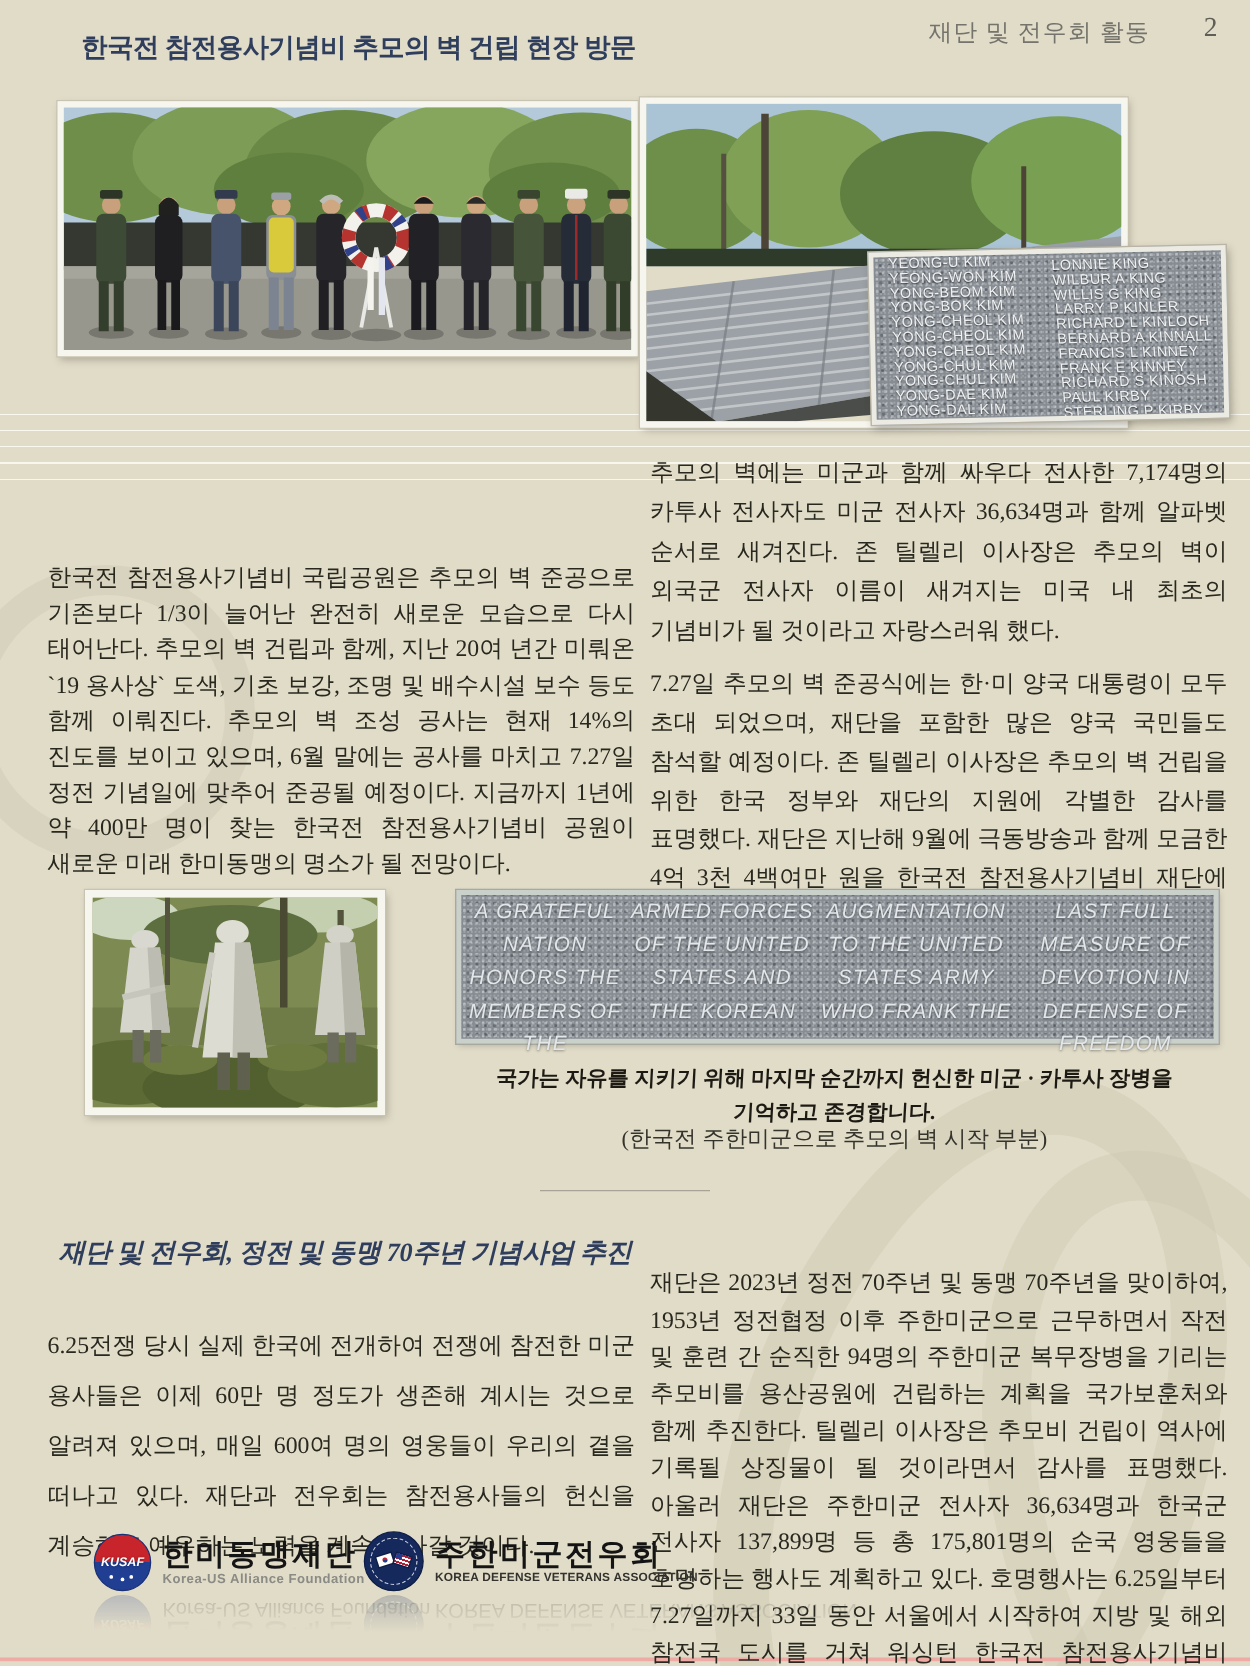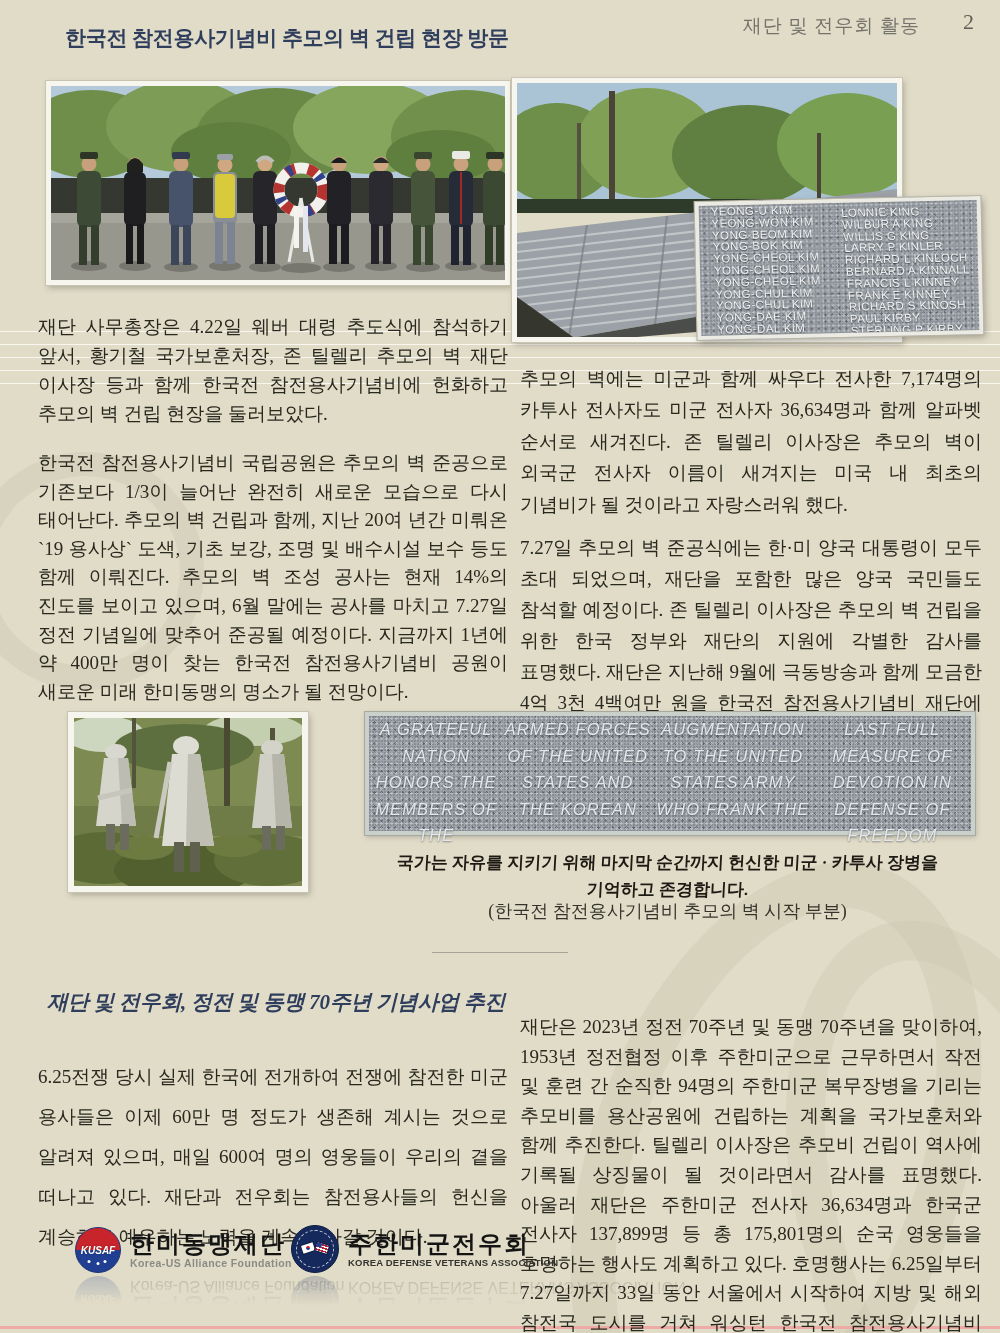--- a/index.html
+++ b/index.html
@@ -302,21 +302,20 @@
       <div>RICHARD L KINLOCH</div>
       <div>BERNARD A KINNALL</div>
       <div>FRANCIS L KINNEY</div>
       <div>FRANK E KINNEY</div>
       <div>RICHARD S KINOSH</div>
       <div>PAUL KIRBY</div>
       <div>STERLING P KIRBY</div>
     </div>
   </div>
 
-  <p id="p1" class="para pL z1">재단 사무총장은 4.22일 웨버 대령 추도식에 참석하기 앞서, 황기철 국가보훈처장, 존 틸렐리 추모의 벽 재단 이사장 등과 함께 한국전 참전용사기념비에 헌화하고 추모의 벽 건립 현장을 둘러보았다.</p>
   <p id="p2" class="para pL z1">한국전 참전용사기념비 국립공원은 추모의 벽 준공으로 기존보다 1/3이 늘어난 완전히 새로운 모습으로 다시 태어난다. 추모의 벽 건립과 함께, 지난 20여 년간 미뤄온 `19 용사상` 도색, 기초 보강, 조명 및 배수시설 보수 등도 함께 이뤄진다. 추모의 벽 조성 공사는 현재 14%의 진도를 보이고 있으며, 6월 말에는 공사를 마치고 7.27일 정전 기념일에 맞추어 준공될 예정이다. 지금까지 1년에 약 400만 명이 찾는 한국전 참전용사기념비 공원이 새로운 미래 한미동맹의 명소가 될 전망이다.</p>
   <p id="p3" class="para pR z1">추모의 벽에는 미군과 함께 싸우다 전사한 7,174명의 카투사 전사자도 미군 전사자 36,634명과 함께 알파벳 순서로 새겨진다. 존 틸렐리 이사장은 추모의 벽이 외국군 전사자 이름이 새겨지는 미국 내 최초의 기념비가 될 것이라고 자랑스러워 했다.</p>
   <p id="p4" class="para pR z1">7.27일 추모의 벽 준공식에는 한·미 양국 대통령이 모두 초대 되었으며, 재단을 포함한 많은 양국 국민들도 참석할 예정이다. 존 틸렐리 이사장은 추모의 벽 건립을 위한 한국 정부와 재단의 지원에 각별한 감사를 표명했다. 재단은 지난해 9월에 극동방송과 함께 모금한 4억 3천 4백여만 원을 한국전 참전용사기념비 재단에 기증한 바 있다.</p>
 
   <div id="statue-photo" class="photo z1">
     <svg width="228" height="168" viewBox="0 0 228 168">
       <rect x="0" y="0" width="228" height="168" fill="#7d8a52"></rect>
       <ellipse cx="30" cy="16" rx="40" ry="18" fill="#cdd6bf"></ellipse>
       <ellipse cx="180" cy="12" rx="50" ry="16" fill="#c3cfae"></ellipse>
       <ellipse cx="110" cy="30" rx="70" ry="24" fill="#5d6f3e"></ellipse>
@@ -359,21 +358,21 @@
 
   <div id="stone" class="granite z1">
     <div class="stone-line">A GRATEFUL NATION HONORS THE MEMBERS OF THE</div>
     <div class="stone-line">ARMED FORCES OF THE UNITED STATES AND THE KOREAN</div>
     <div class="stone-line">AUGMENTATION TO THE UNITED STATES ARMY WHO FRANK THE</div>
     <div class="stone-line">LAST FULL MEASURE OF DEVOTION IN DEFENSE OF FREEDOM</div>
   </div>
 
   <div id="hand1" class="hand z1">국가는 자유를 지키기 위해 마지막 순간까지 헌신한 미군 · 카투사 장병을</div>
   <div id="hand2" class="hand z1">기억하고 존경합니다.</div>
-  <div class="caption z1">(한국전 참전용사기념비 추모의 벽 시작 부분)</div>
+  <div class="caption z1">(한국전 주한미군으로 추모의 벽 시작 부분)</div>
 
   <div class="divider z1"></div>
 
   <div id="title2" class="sec-title z1">재단 및 전우회, 정전 및 동맹 70주년 기념사업 추진</div>
   <p id="p5" class="para pL z1">6.25전쟁 당시 실제 한국에 전개하여 전쟁에 참전한 미군 용사들은 이제 60만 명 정도가 생존해 계시는 것으로 알려져 있으며, 매일 600여 명의 영웅들이 우리의 곁을 떠나고 있다. 재단과 전우회는 참전용사들의 헌신을 계승하고 예우하는 노력을 계속해 나갈 것이다.</p>
   <p id="p6" class="para pR z1">재단은 2023년 정전 70주년 및 동맹 70주년을 맞이하여, 1953년 정전협정 이후 주한미군으로 근무하면서 작전 및 훈련 간 순직한 94명의 주한미군 복무장병을 기리는 추모비를 용산공원에 건립하는 계획을 국가보훈처와 함께 추진한다. 틸렐리 이사장은 추모비 건립이 역사에 기록될 상징물이 될 것이라면서 감사를 표명했다. 아울러 재단은 주한미군 전사자 36,634명과 한국군 전사자 137,899명 등 총 175,801명의 순국 영웅들을 호명하는 행사도 계획하고 있다. 호명행사는 6.25일부터 7.27일까지 33일 동안 서울에서 시작하여 지방 및 해외 참전국 도시를 거쳐 워싱턴 한국전 참전용사기념비 추모의 벽에서 마무리된다.</p>
 
   <div id="logo1" class="logo z1">
     <div class="emblem1">
       <span class="etxt">KUSAF</span>

